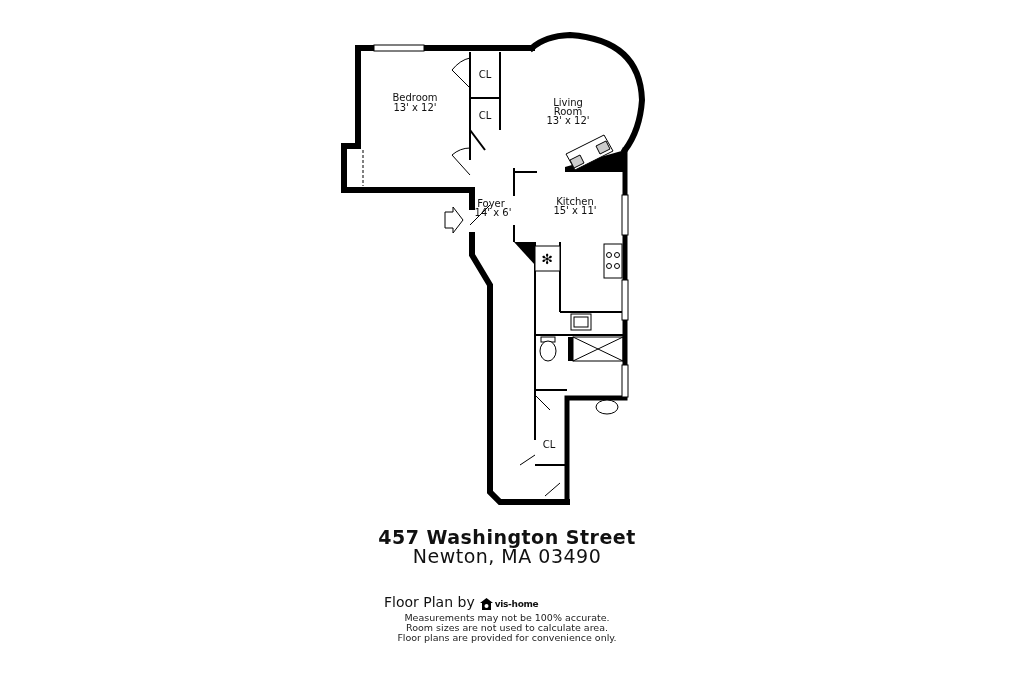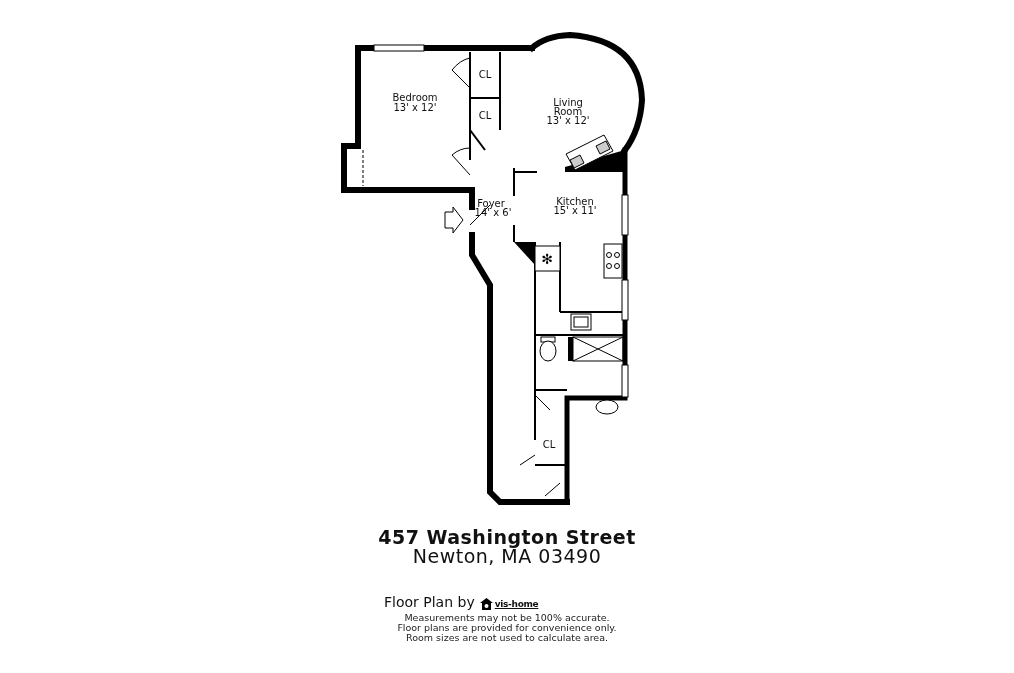--- a/index.html
+++ b/index.html
@@ -3,21 +3,21 @@
 <meta charset="utf-8">
 <style>
   html, body { margin: 0; padding: 0; background: #ffffff; }
   body { width: 1014px; height: 673px; position: relative; overflow: hidden; font-family: "DejaVu Sans", sans-serif; }
   #plan { position: absolute; left: 0; top: 0; }
   .room-label { font-family: "DejaVu Sans", sans-serif; font-size: 10px; fill: #111; text-anchor: middle; }
   .addr { position: absolute; left: 0; width: 1014px; text-align: center; color: #111; font-family: "DejaVu Sans", sans-serif; font-size: 19px; line-height: 20px; letter-spacing: 0.5px; }
   .addr1 { top: 527px; font-weight: bold; }
   .addr2 { top: 546px; }
   .credit { position: absolute; top: 579px; left: 384px; font-size: 14px; color: #111; display: flex; align-items: flex-end; gap: 5px; margin-top: 15px; }
-  .brand { display: inline-flex; align-items: center; gap: 2px; font-weight: bold; font-size: 9px; letter-spacing: -0.3px; text-decoration: underline; }
+  .brand { display: inline-flex; align-items: center; gap: 2px; font-weight: bold; font-size: 9px; letter-spacing: -0.3px; }
   .disclaimer { position: absolute; top: 613px; left: 0; width: 1014px; text-align: center; font-size: 9.5px; line-height: 10px; color: #222; }
 </style>
 </head>
 <body>
 
 <svg id="plan" width="1014" height="520" viewBox="0 0 1014 520" xmlns="http://www.w3.org/2000/svg">
   <g fill="none" stroke="#000" stroke-linecap="square" stroke-linejoin="miter">
 
     <polyline points="472,48 358,48 358,146 344,146 344,190 472,190 472,207" stroke-width="6"></polyline>
 
@@ -130,15 +130,15 @@
     <svg width="13" height="12" viewBox="0 0 13 12">
       <polygon points="6.5,0 13,5 11,5 11,12 2,12 2,5 0,5" fill="#000"></polygon>
       <circle cx="6.5" cy="8" r="2" fill="#fff"></circle>
     </svg>
     <span>vis-home</span>
   </span>
 </div>
 
 <div class="disclaimer">
   <div>Measurements may not be 100% accurate.</div>
+  <div>Room sizes are not used to calculate area.</div>
   <div>Floor plans are provided for convenience only.</div>
-  <div>Room sizes are not used to calculate area.</div>
 </div>
 
 </body></html>

